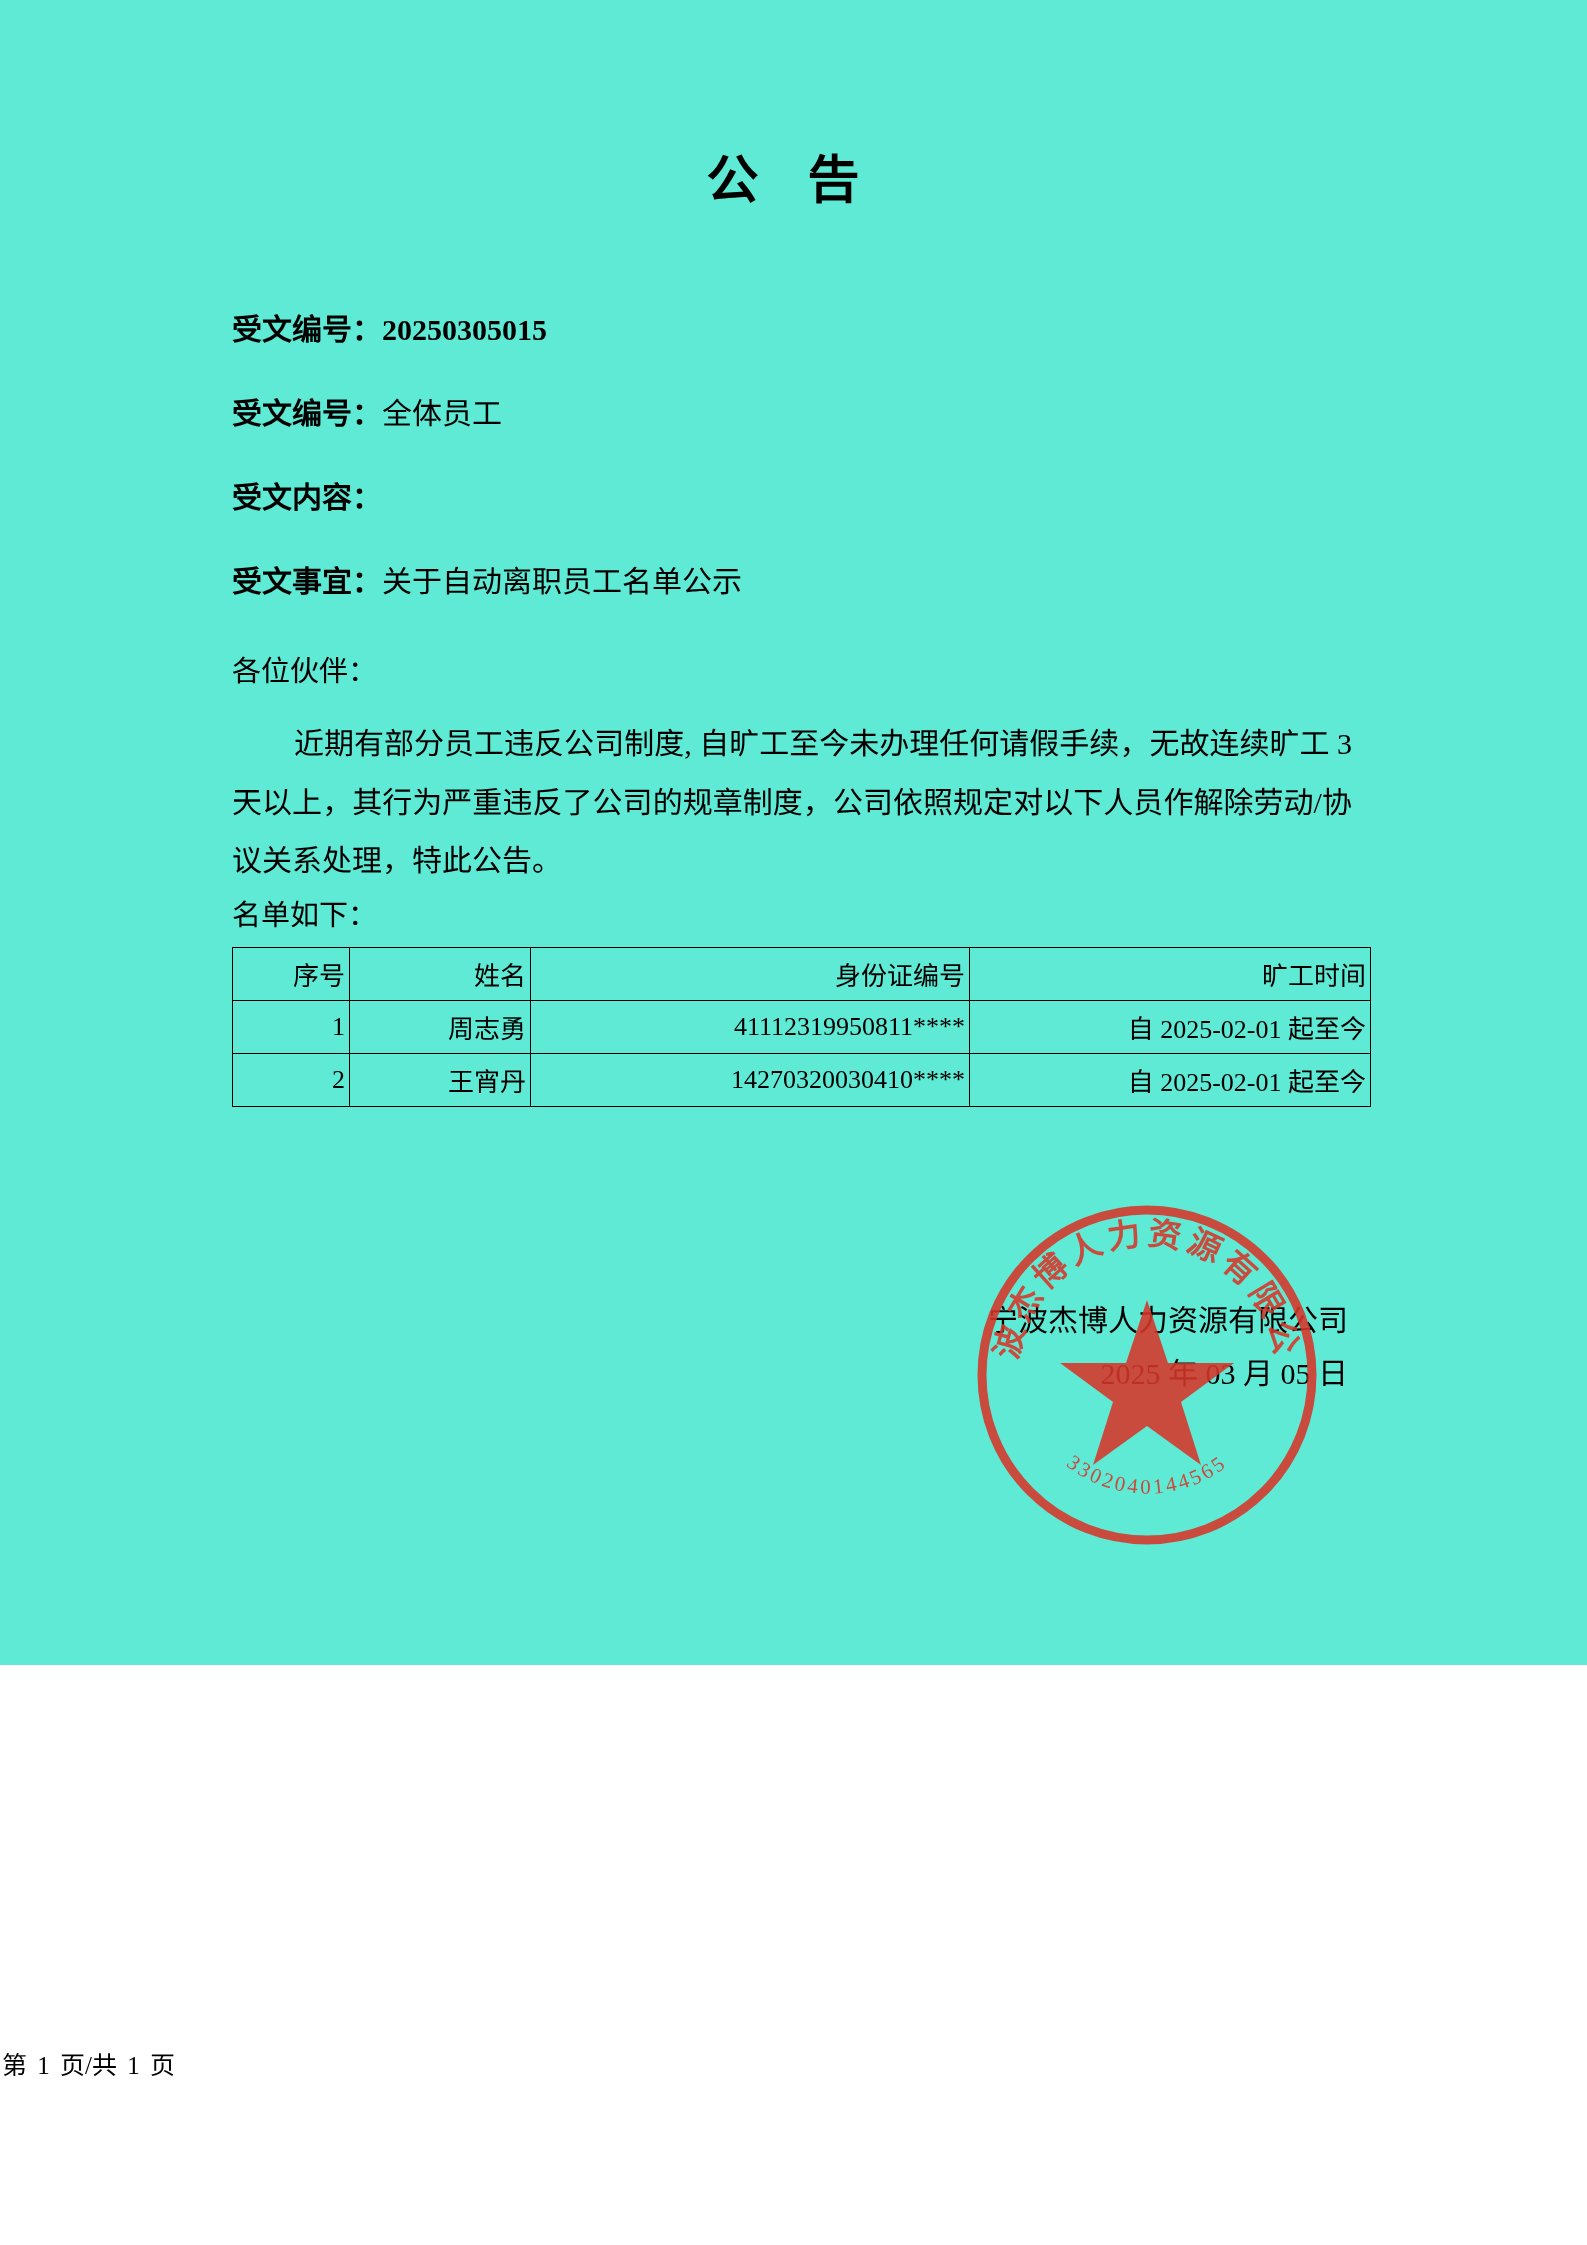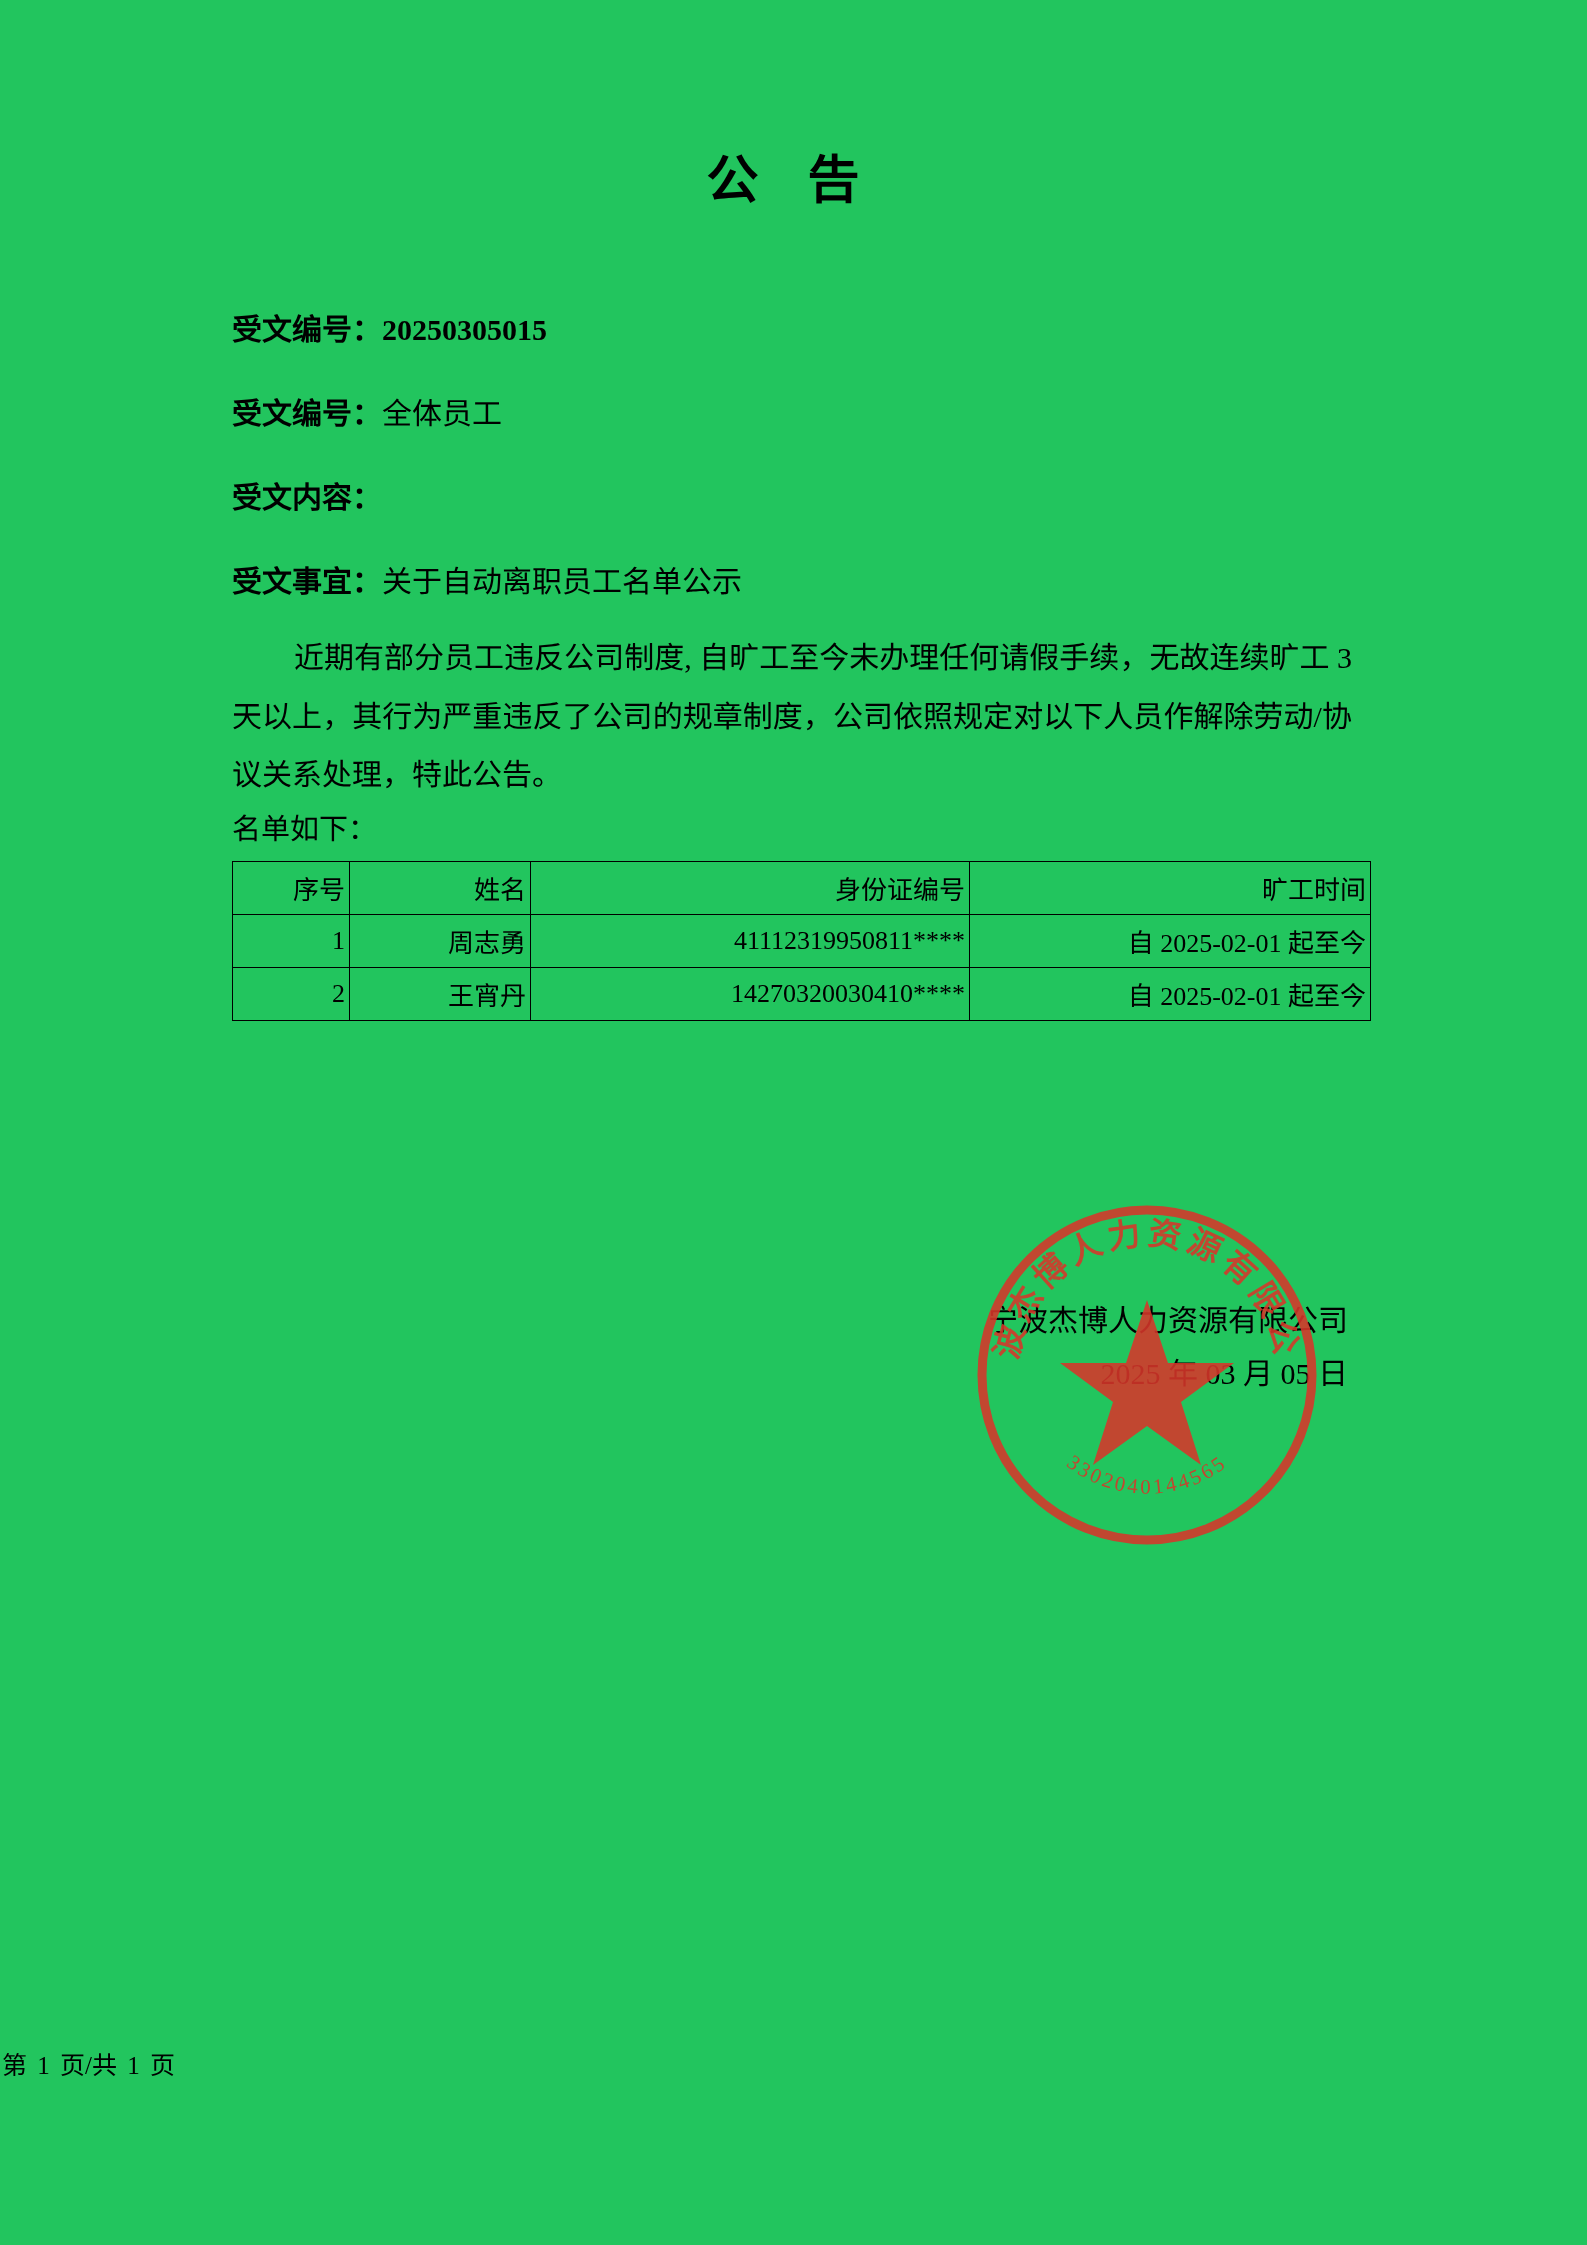--- a/index.html
+++ b/index.html
@@ -14,22 +14,22 @@
     font-family: "Liberation Serif", "DejaVu Serif", serif;
     color: #000000;
     overflow: hidden;
   }
 
   .page {
     position: absolute;
     left: 0;
     top: 0;
     width: 1587px;
-    height: 2245px;
-    background: #22c55e;
+    height: 1665px;
+    background: #5eead4;
   }
 
   .content {
     position: absolute;
     left: 232px;
     top: 0;
     width: 1120px;
   }
 
   .doc-title {
@@ -163,20 +163,21 @@
       <div class="field-row">
         <span class="field-label">受文内容：</span><span class="field-value"></span>
       </div>
 
       <div class="field-row">
         <span class="field-label">受文事宜：</span><span class="field-value">关于自动离职员工名单公示</span>
       </div>
 
     </div>
 
+    <div class="salutation">各位伙伴：</div>
 
     <div class="body-para">近期有部分员工违反公司制度, 自旷工至今未办理任何请假手续，无故连续旷工 3 天以上，其行为严重违反了公司的规章制度，公司依照规定对以下人员作解除劳动/协议关系处理，特此公告。</div>
 
     <div class="list-lead">名单如下：</div>
 
     <table class="name-table">
       <thead>
         <tr>
           <th class="col-idx">序号</th>
           <th class="col-name">姓名</th>

